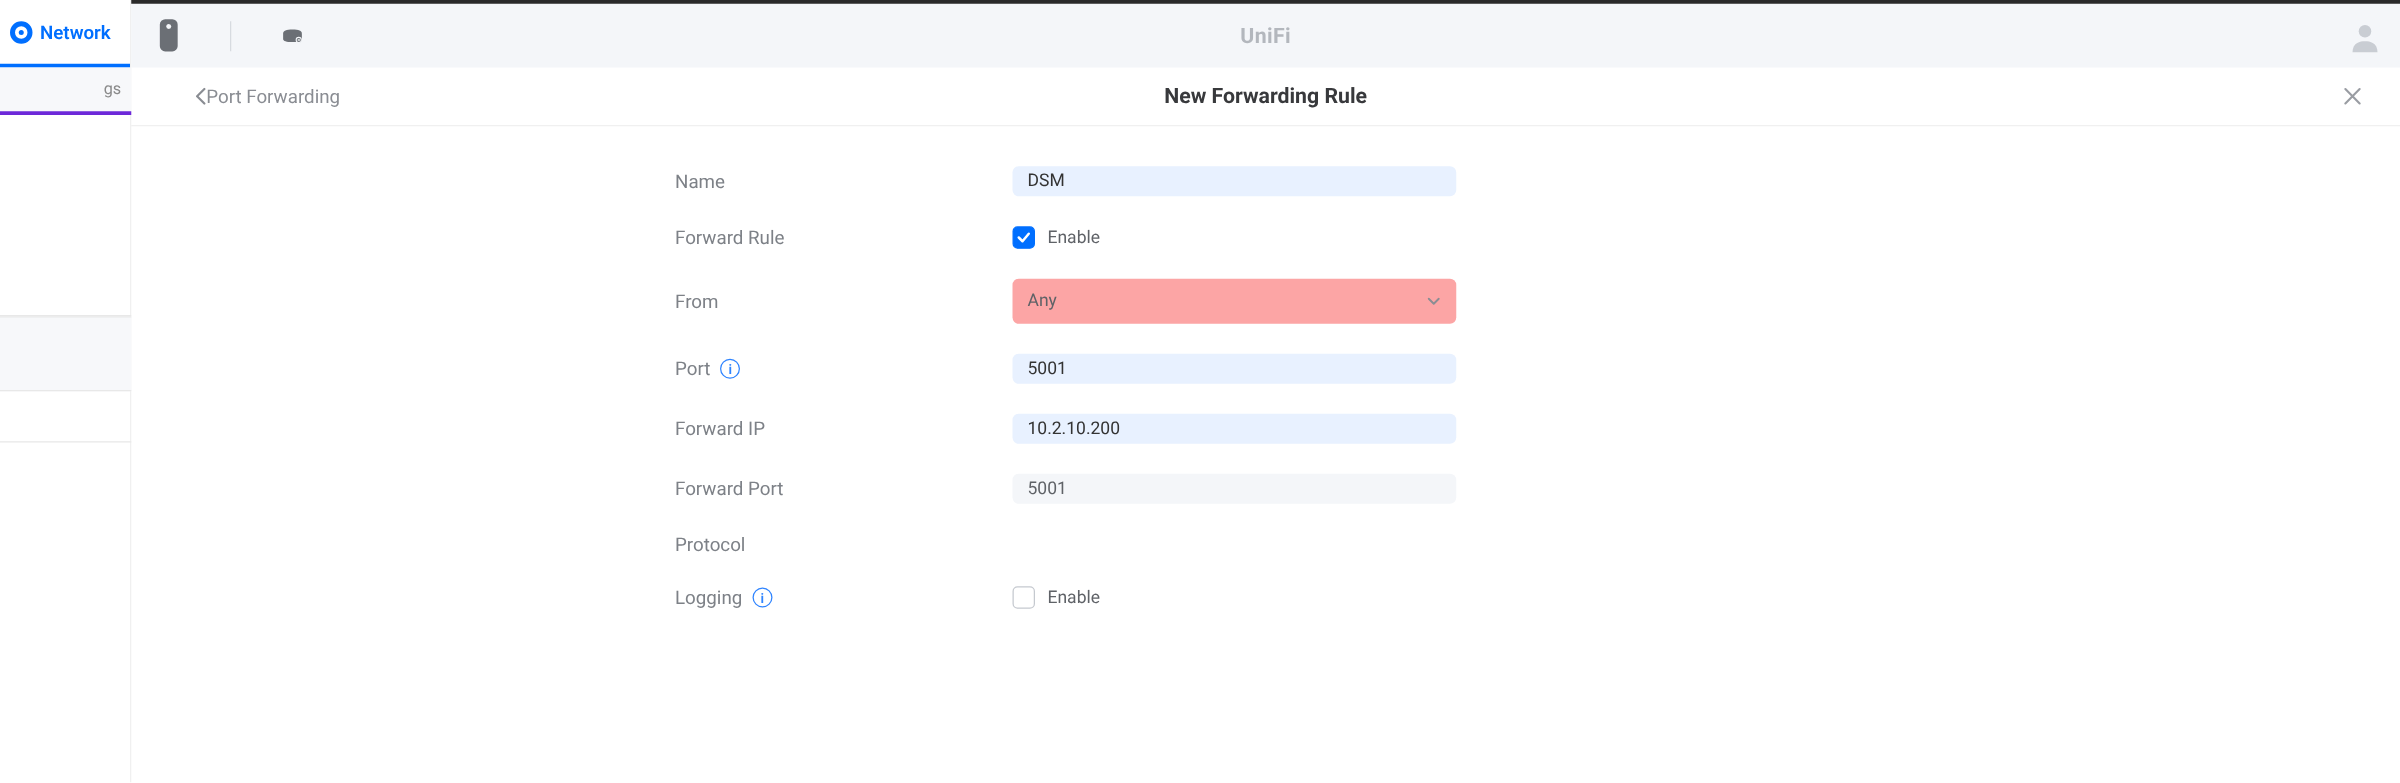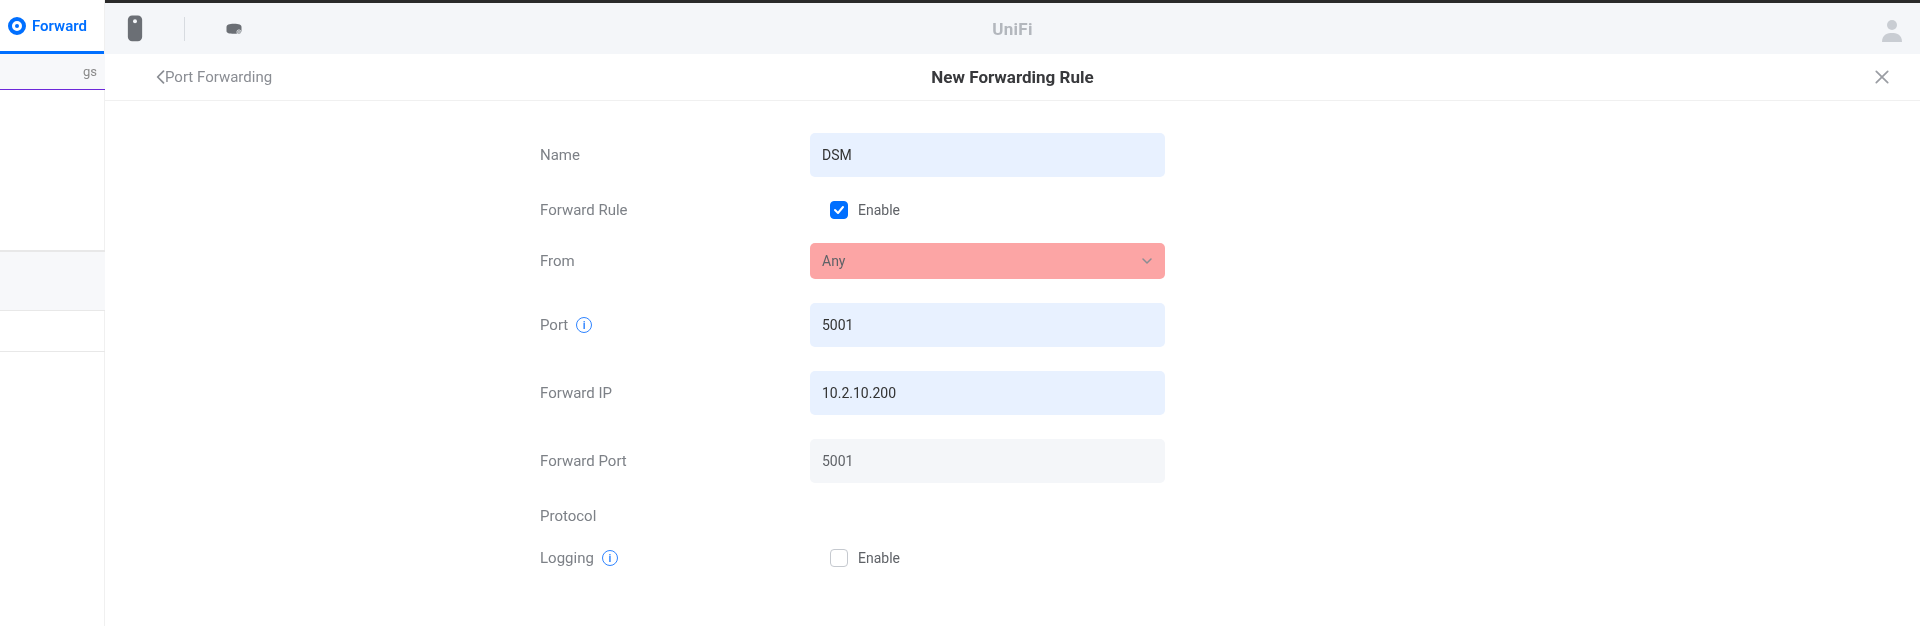--- a/index.html
+++ b/index.html
@@ -53,21 +53,21 @@
     .side-item {
       width: 105px;
       padding: 10px 8px;
       font-size: 13px;
       color: #8a8a8a;
       text-align: right;
       cursor: pointer;
     }
     .side-item.active{
       background:#f7f8fa;
-      border-bottom:1px solid #6d28d9;
+      border-bottom:3px solid #6d28d9;
     }
     .side-sep{
       height:1px;
       background:#e8e8e8;
       margin-top: 160px;
       width:105px;
     }
     .side-block{
       width:105px;
       height:60px;
@@ -186,21 +186,21 @@
       width:16px;height:16px;border:1.5px solid #2f84ff;border-radius:50%;
       display:inline-flex;align-items:center;justify-content:center;
       color:#2f84ff;font-size:11px;font-weight:600;line-height:1;
       cursor:default;
     }
     .form-control {
       width: 355px;
     }
     .input-text {
       width: 100%;
-      height: 44px;
+      height: 24px;
       border: none;
       border-radius: 5px;
       padding: 0 12px;
       font-size: 14px;
       color: #333;
       background: #e8f1ff;
       outline: none;
     }
     .input-plain {
       background: #f4f6f9;
@@ -215,42 +215,42 @@
       font-size: 14px;
       background: #fca5a5;
       color: #5f6267;
       display:flex;
       align-items:center;
       justify-content:space-between;
       cursor:pointer;
     }
     .select-box svg{width:12px;height:12px;}
     .checkbox-wrap{
-      display:flex;align-items:center;gap:10px;margin-left:20px;
+      display:flex;align-items:center;gap:10px;
     }
     .ck{
       width:18px;height:18px;border-radius:4px;border:1px solid #c5c9cf;
       display:inline-flex;align-items:center;justify-content:center;
       cursor:pointer;
       background:#fff;
     }
     .ck.checked{
       background:#006fff;border-color:#006fff;
     }
     .ck.checked svg{display:block;}
     .ck svg{display:none;width:12px;height:12px;}
     .ck-label{color:#5f6267;font-size:14px;}
   </style>
 </head>
 <body>
 
 <div class="sidebar">
   <div class="network-tab">
     <span class="circle-icon"></span>
-    <span>Forward</span>
+    <span>Network</span>
   </div>
   <div class="side-item active">gs</div>
   <div class="side-sep"></div>
   <div class="side-block"></div>
   <div class="side-sep2"></div>
 </div>
 
 <div class="main">
   <div class="topbar">
     <div class="device-icon">

